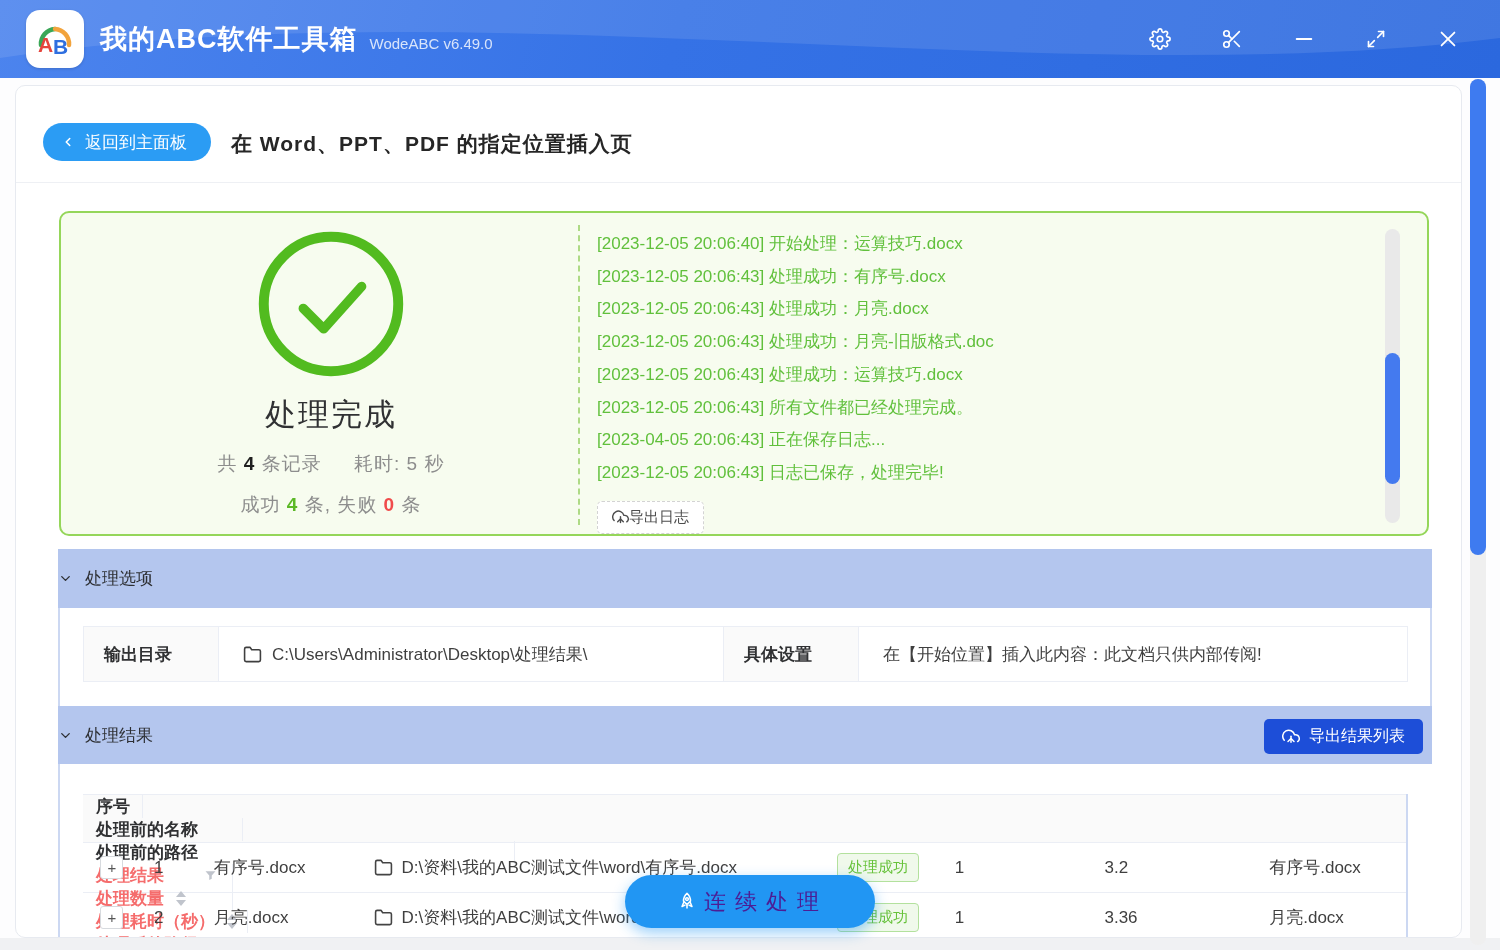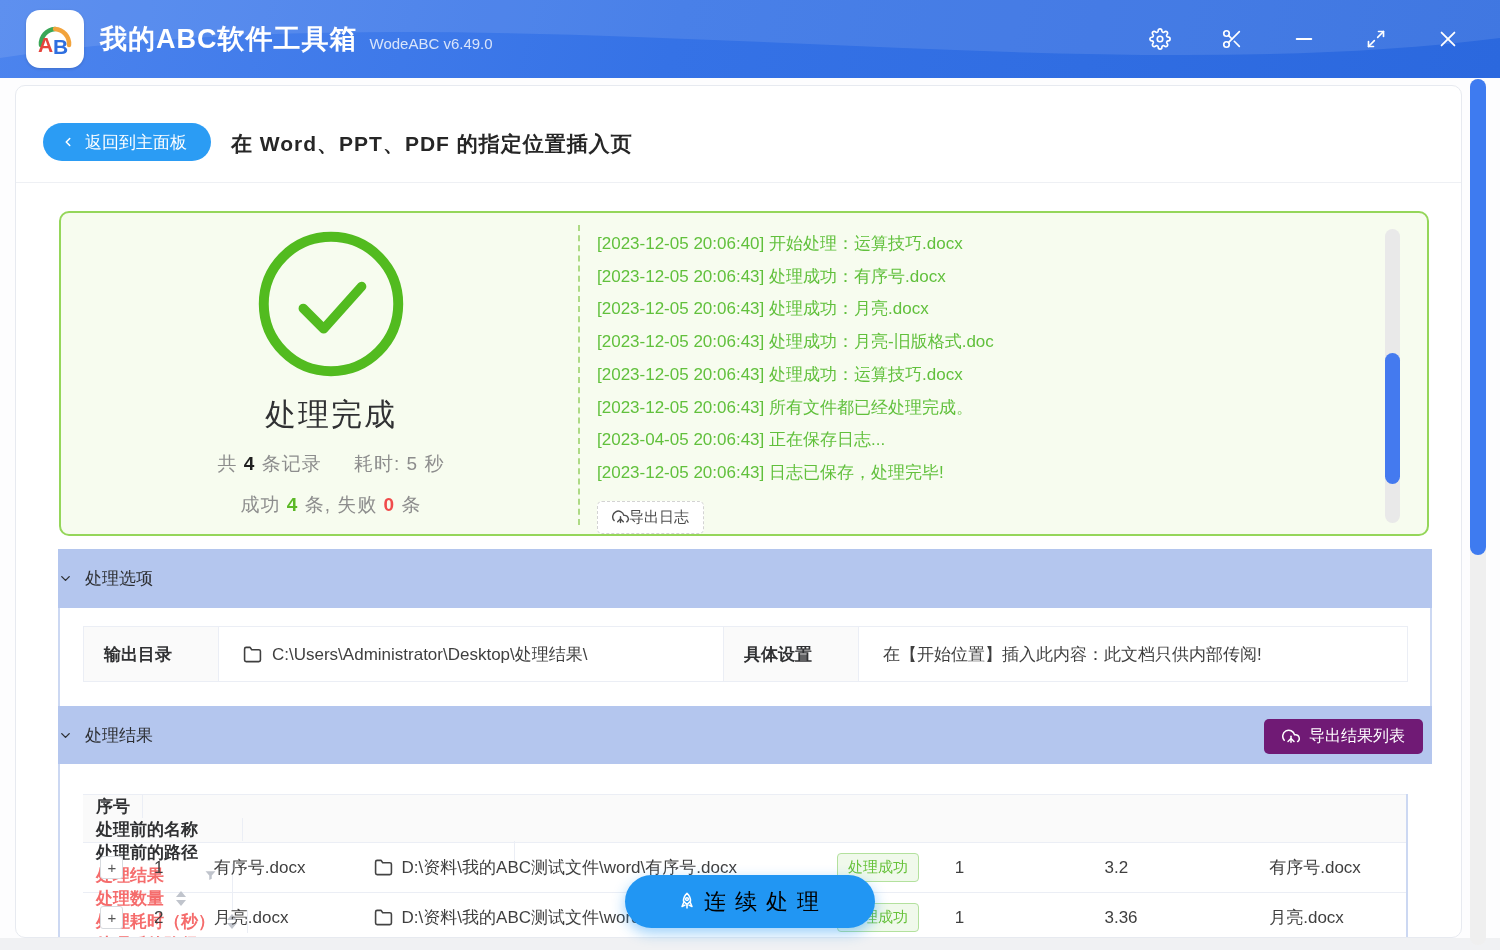--- a/index.html
+++ b/index.html
@@ -59,21 +59,21 @@
   .rp-thumb { position:absolute; left:0; top:124px; width:15px; height:131px; background:#447aef; border-radius:8px; }
 
   
   .section-header { position:absolute; left:42px; width:1374px; background:#b4c6ee;
     display:flex; align-items:center; gap:12px; font-size:17px; color:#2d2f33; cursor:pointer; }
   .sh-options { top:463px; height:59px; }
   .sh-results { top:620px; height:58px; }
   .section-header svg { stroke:#2d2f33; }
 
   .export-results-btn { position:absolute; right:9px; top:13px; height:35px;
-    background:#701a75; color:#fff; border:none; border-radius:5px; font-size:16px;
+    background:#1d4ed8; color:#fff; border:none; border-radius:5px; font-size:16px;
     display:flex; align-items:center; gap:9px; padding:0 18px; cursor:pointer; font-family:inherit; }
   .export-results-btn svg { stroke:#fff; }
 
   
   .options-wrap { position:absolute; left:42px; top:522px; width:1374px; height:98px;
     border-left:2px solid #ccd8f2; border-right:2px solid #ccd8f2; background:#fff; }
   .options-row { position:absolute; left:23px; top:18px; width:1325px; height:56px;
     display:flex; border:1px solid #ebeef5; font-size:17px; }
   .opt-label { width:135px; background:#fafafa; font-weight:bold; color:#303133;
     display:flex; align-items:center; padding-left:20px; border-right:1px solid #ebeef5; }
@@ -102,21 +102,21 @@
   .badge { border:1px solid #b3e19d; background:#f0f9eb; color:#67c23a;
     border-radius:4px; font-size:15px; padding:4px 10px;margin-left:32px; }
   .i-filter path { fill:#c0c4cc; }
   .sort { display:inline-flex; flex-direction:column; gap:3px; margin-left:2px; }
   .sort i { display:block; width:0; height:0; border-left:5px solid transparent; border-right:5px solid transparent; }
   .sort .up { border-bottom:6px solid #c0c4cc; }
   .sort .dn { border-top:6px solid #c0c4cc; }
 
   
   .float-btn { position:absolute; left:625px; top:875px; width:250px; height:53px;
-    background:#2196f3; border:none; border-radius:27px; color:#000000; font-size:22px;
+    background:#2196f3; border:none; border-radius:27px; color:#4c1d95; font-size:22px;
     letter-spacing:9px; display:flex; align-items:center; justify-content:center; gap:6px;
     cursor:pointer; box-shadow:0 5px 14px rgba(33,150,243,.45); z-index:20; font-family:inherit; }
   .float-btn svg { stroke:#fff; margin-left:4px; }
 
   
   .main-scroll { position:absolute; left:1470px; top:79px; width:16px; height:866px;
     background:#efefef; border-radius:8px; z-index:30; }
   .main-thumb { position:absolute; left:0; top:0; width:16px; height:476px; background:#3e7bf0; border-radius:8px; }
   .bottom-strip { position:absolute; left:0; top:938px; width:1500px; height:12px; background:#f0f1f3; }
 </style>

